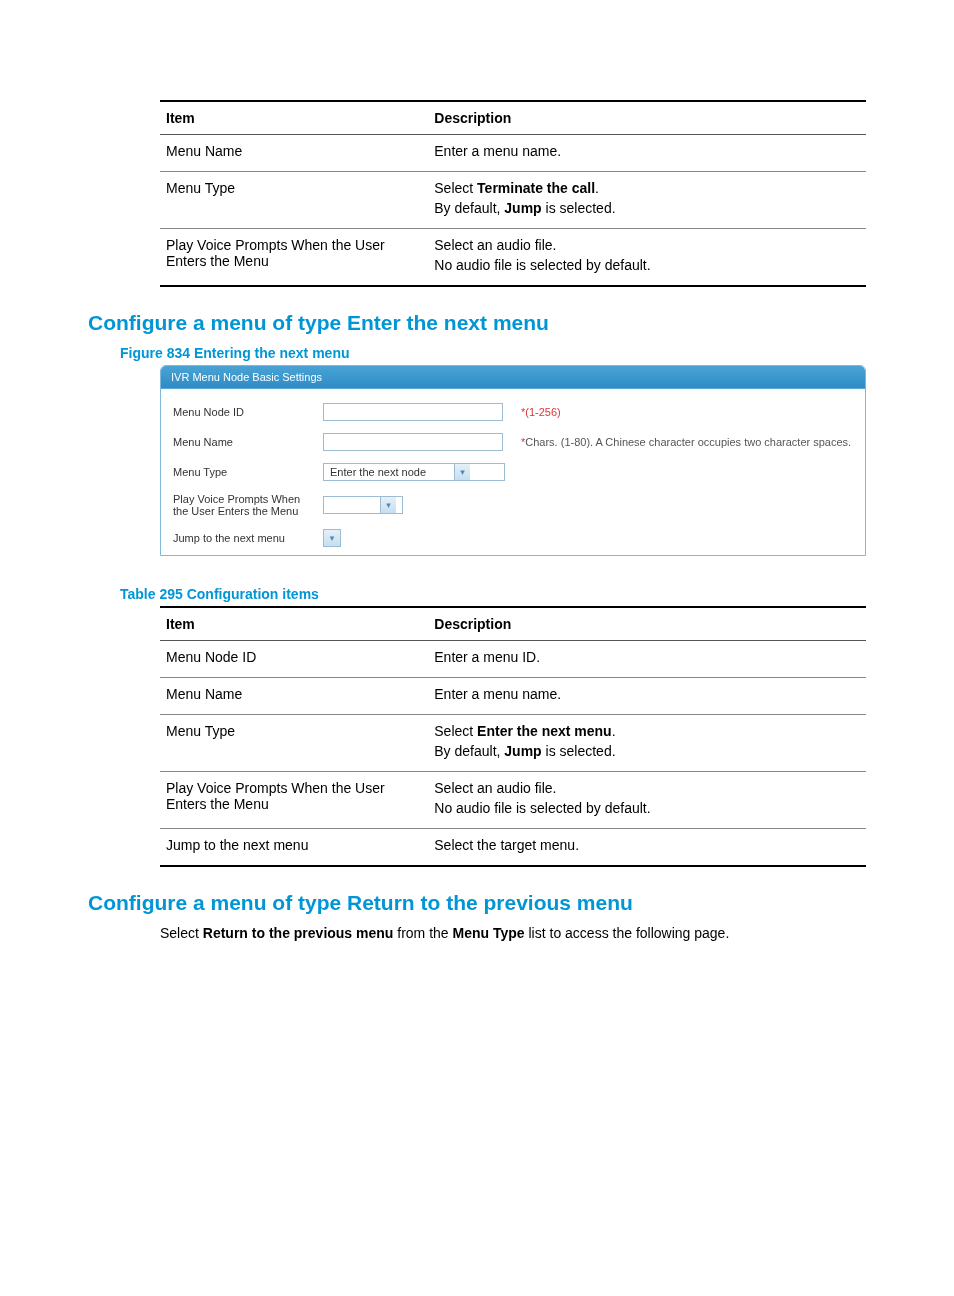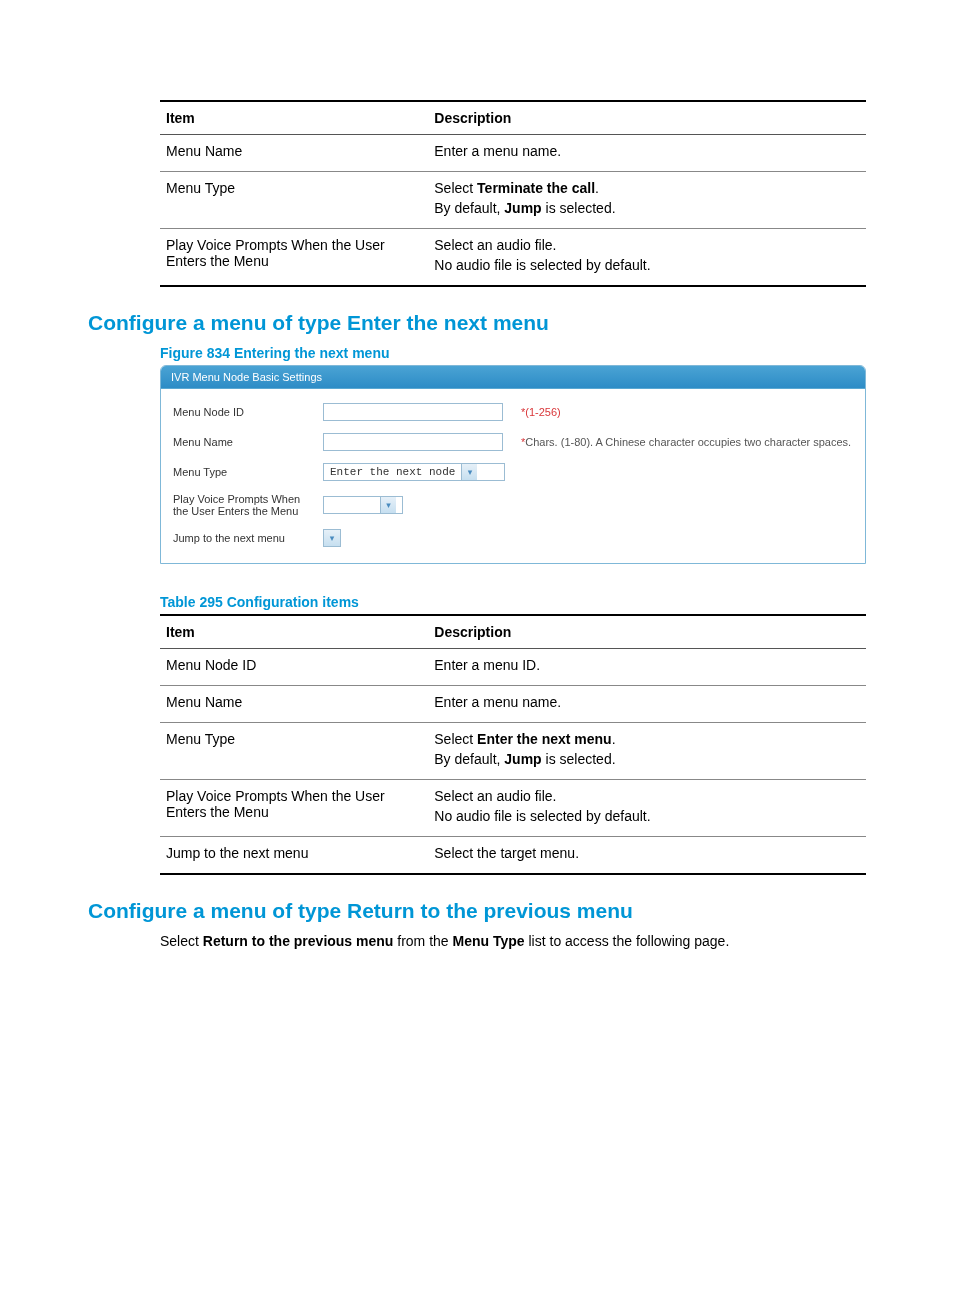--- a/index.html
+++ b/index.html
@@ -42,29 +42,29 @@
   }
   .body-text {
     font-size: 14px;
     margin-left: 72px;
     margin-bottom: 14px;
   }
   .caption {
     color: #0096d6;
     font-size: 14px;
     font-weight: bold;
-    margin-left: 72px;
+    margin-left: 32px;
     margin-bottom: 4px;
   }
   .figure-box {
     margin-left: 72px;
     width: calc(100% - 72px);
     border: 1px solid #7fb8d8;
     border-radius: 6px 6px 0 0;
-    padding-bottom: 8px;
+    padding-bottom: 0;
     font-family: Tahoma, Arial, sans-serif;
     font-size: 11px;
     color: #333;
     margin-bottom: 30px;
   }
   .figure-header {
     background: linear-gradient(#4aa3d4, #2d8cc6);
     color: #fff;
     font-size: 11px;
     padding: 5px 10px;
@@ -83,21 +83,21 @@
   }
   .fig-input.w1 { width: 180px; }
   .fig-select {
     display: inline-flex;
     align-items: center;
     border: 1px solid #9bbcd3;
     background: #fff;
     height: 18px;
     font-size: 11px;
   }
-  .sel-text { padding: 0 6px; min-width: 130px; font-family: Liberation Mono, monospace; }
+  .sel-text { padding: 0 6px; min-width: 130px; }
   .sel-arrow {
     width: 16px;
     height: 100%;
     background: linear-gradient(#e6f0f8, #c6dff0);
     display: inline-flex;
     align-items: center;
     justify-content: center;
     border-left: 1px solid #9bbcd3;
     color: #4a8bbf;
     font-size: 9px;

